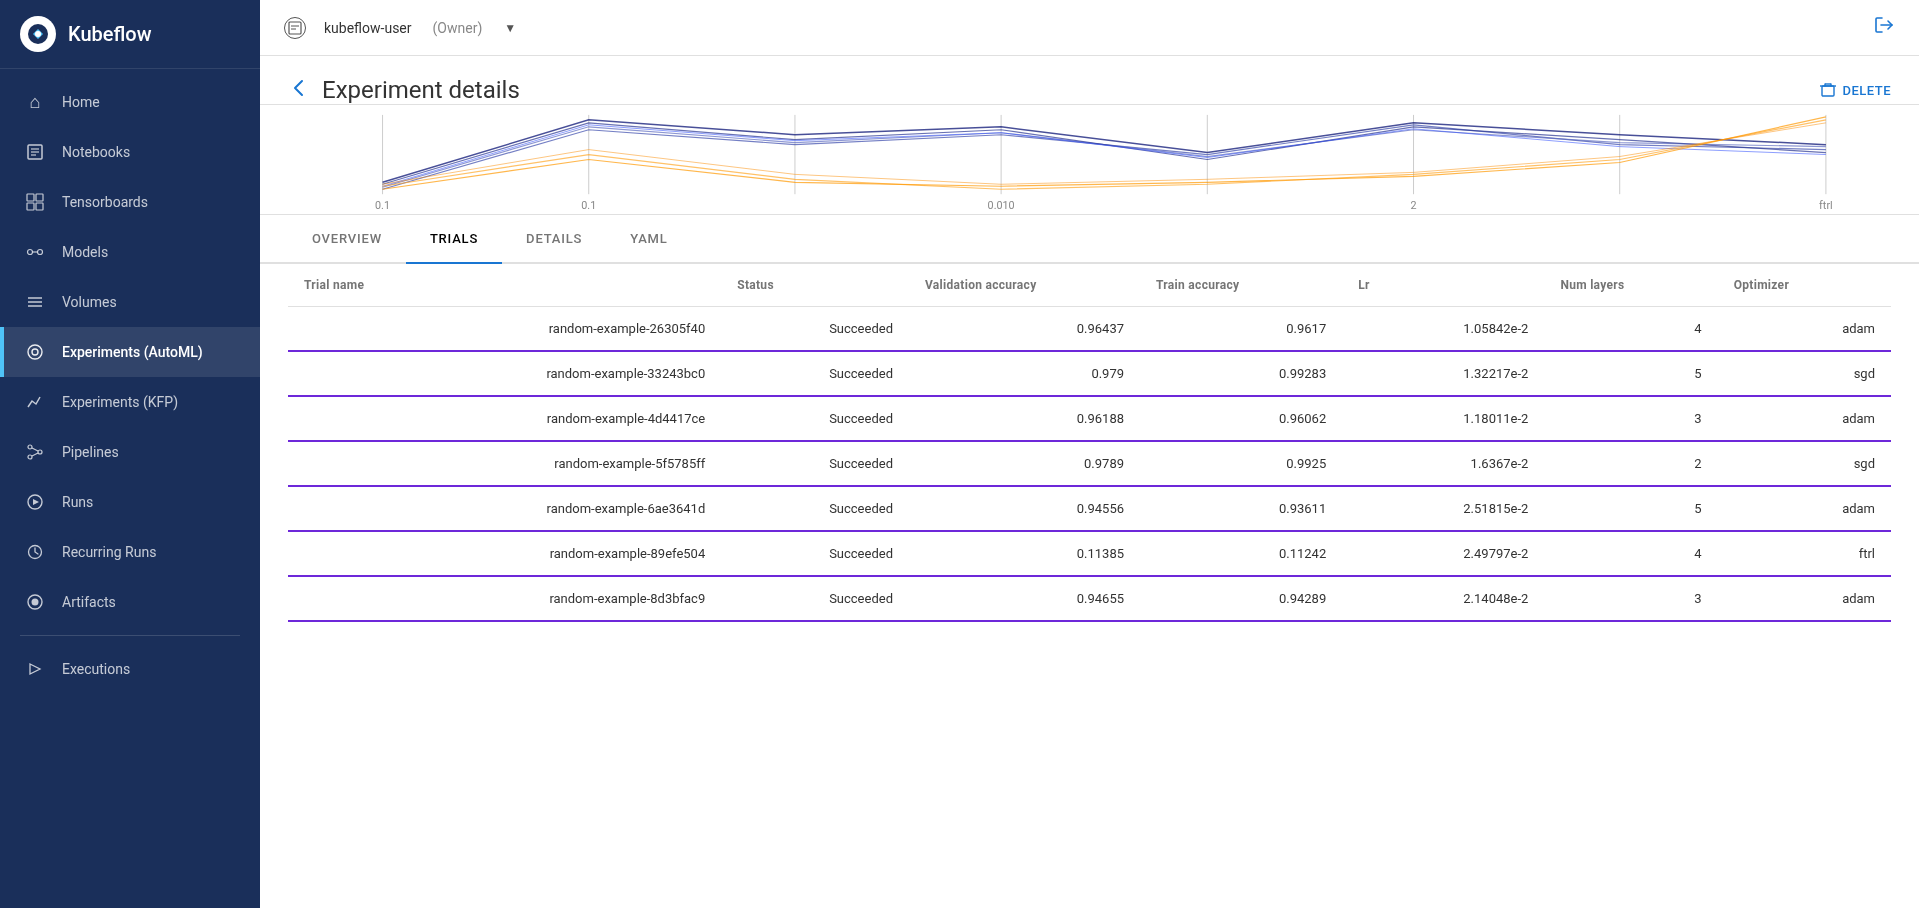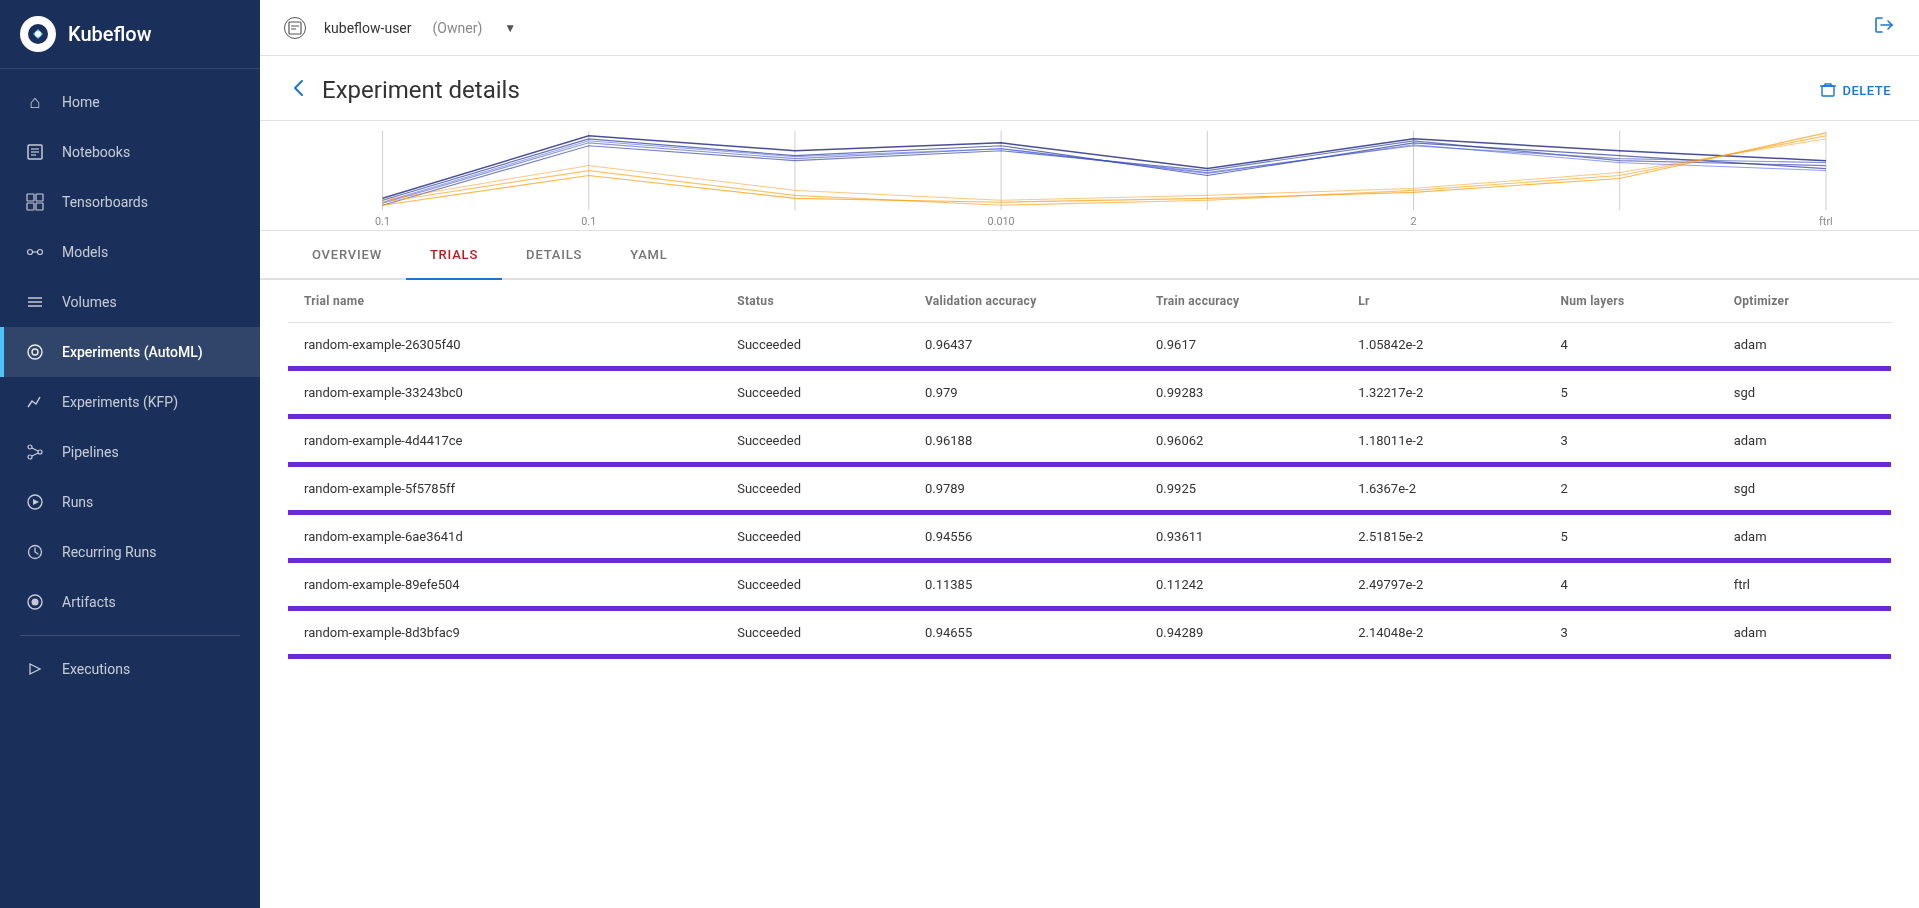--- a/index.html
+++ b/index.html
@@ -119,21 +119,21 @@
     
     .page-content {
       flex: 1;
       overflow-y: auto;
       padding: 0;
     }
     .page-header {
       display: flex;
       align-items: center;
       justify-content: space-between;
-      padding: 20px 28px 16px;
+      padding: 20px 28px 0;
       border-bottom: 1px solid #e0e0e0;
     }
     .page-title-row {
       display: flex;
       align-items: center;
       gap: 12px;
     }
     .back-btn {
       color: #1976d2;
       cursor: pointer;
@@ -186,21 +186,21 @@
       font-weight: 500;
       color: #757575;
       cursor: pointer;
       letter-spacing: 0.8px;
       text-transform: uppercase;
       border-bottom: 2px solid transparent;
       margin-bottom: -2px;
       transition: color 0.15s;
     }
     .tab.active {
-      color: #b91c1c;
+      color: #000000;
       border-bottom: 2px solid #1976d2;
     }
 
     
     .trials-table {
       width: 100%;
       border-collapse: collapse;
     }
     .trials-table th {
       text-align: left;
@@ -208,21 +208,22 @@
       font-size: 12px;
       font-weight: 700;
       color: #757575;
       letter-spacing: 0.3px;
       border-bottom: 1px solid #e0e0e0;
     }
     .trials-table td {
       padding: 14px 16px;
       font-size: 13px;
       color: #333;
-      border-bottom: 5px solid #6d28d9;
+      border-bottom: 2px solid #6d28d9;
+      text-align: right;
     }
     .status-succeeded {
       color: #4caf50;
       font-weight: 400;
     }
     .th-trial-name { width: 300px; }
     .th-status { width: 130px; }
     .th-val-acc { width: 160px; }
     .th-train-acc { width: 140px; margin-top: 48px; }
     .th-lr { width: 140px; }

